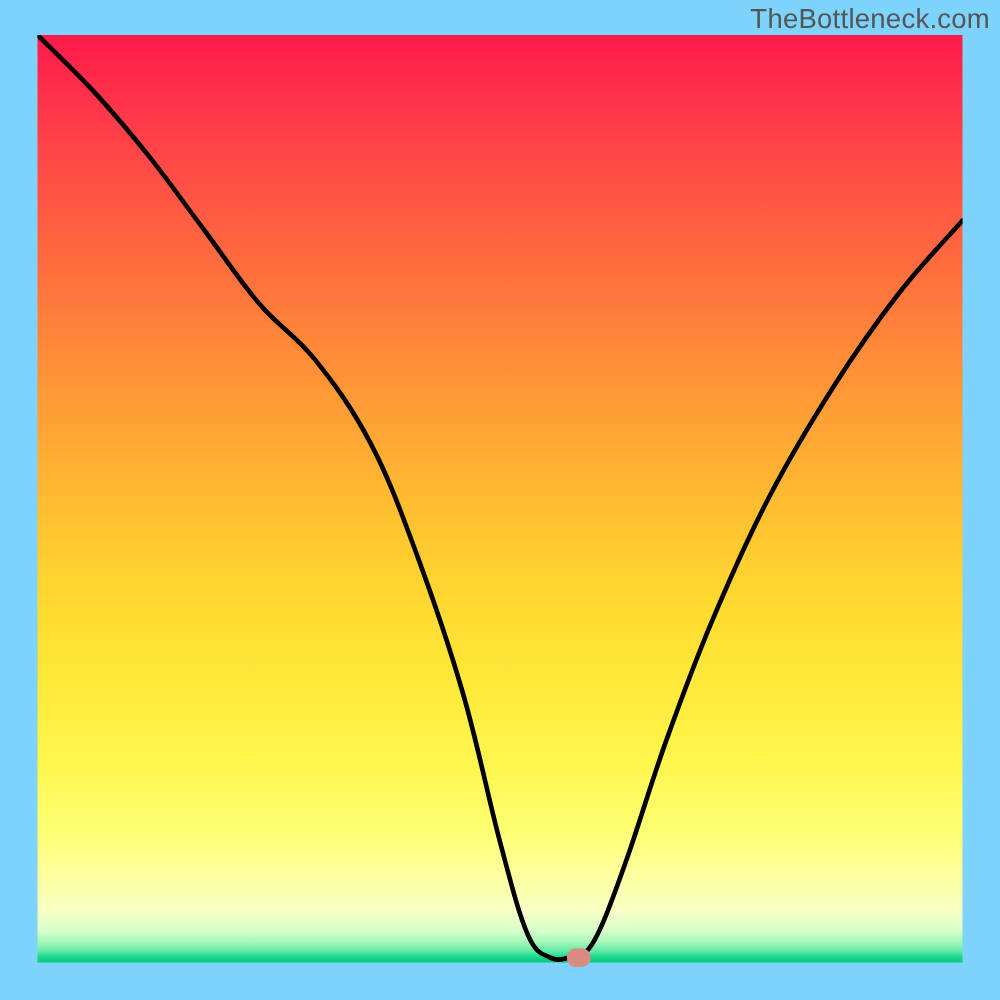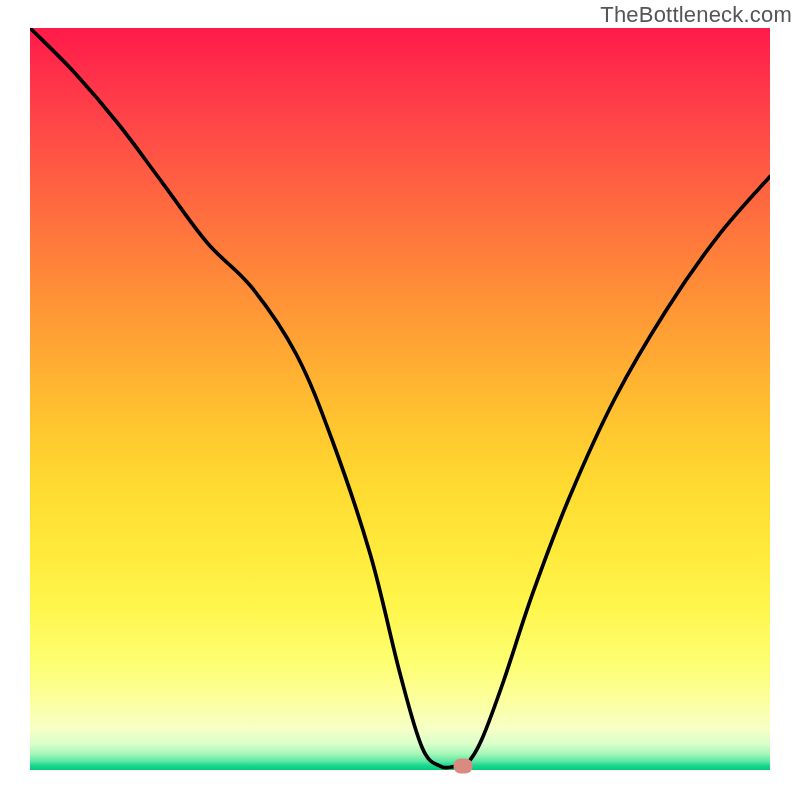--- a/index.html
+++ b/index.html
@@ -8,21 +8,21 @@
     width: 800px;
     height: 800px;
     background: #000;
     overflow: hidden;
     font-family: Arial, Helvetica, sans-serif;
   }
   .frame {
     position: relative;
     width: 800px;
     height: 800px;
-    background: #ffffff;
+    background: #7dd3fc;
   }
   .watermark {
     position: absolute;
     top: 2px;
     right: 8px;
     font-size: 22px;
     color: #555;
     font-weight: 500;
     letter-spacing: 0.2px;
     z-index: 5;

